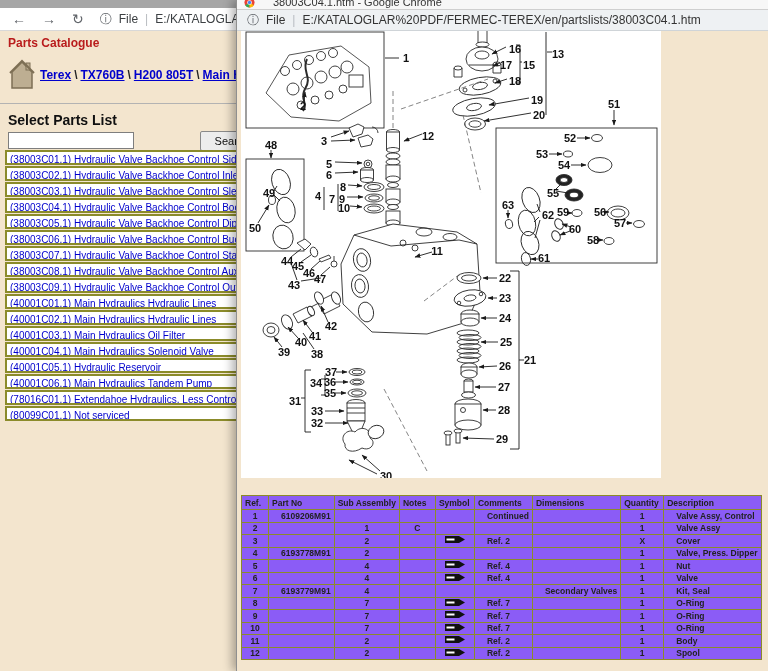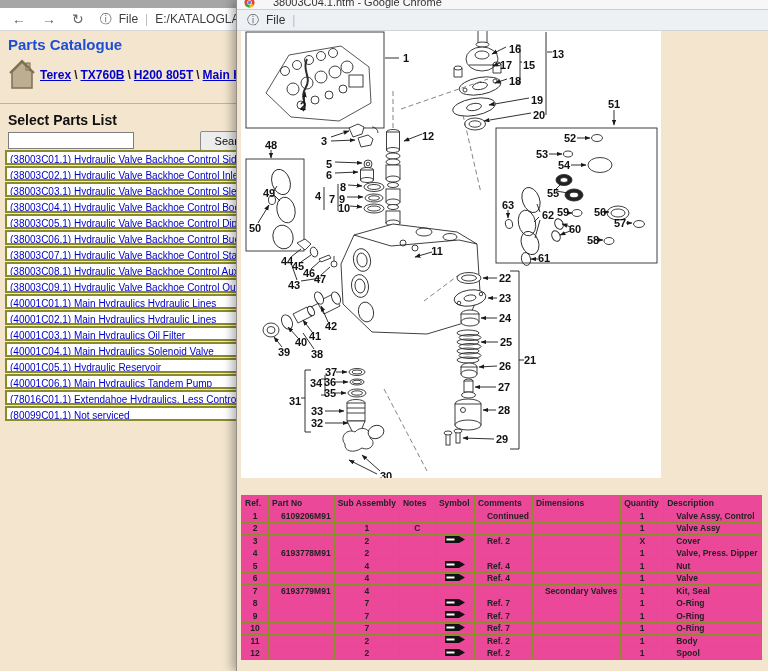--- a/index.html
+++ b/index.html
@@ -11,21 +11,21 @@
   #bgwin{position:absolute;left:0;top:0;width:768px;height:671px;}
   .bg-topstrip{position:absolute;left:0;top:0;width:100%;height:8px;background:#a6a6a6;}
   .bg-toolbar{position:absolute;left:0;top:8px;width:100%;height:23px;background:#ffffff;
       border-bottom:1px solid #d8d8d8;display:flex;align-items:center;gap:16px;
       padding-left:12px;box-sizing:border-box;}
   .tb-ico{font-size:14px;color:#5f6368;line-height:1;}
   .addr{display:flex;align-items:center;gap:7px;color:#3c4043;font-size:12px;}
   .addr .sep{color:#b9bcc0;}
   .addr .ico{color:#5f6368;font-size:12px;}
   .bg-page{position:absolute;left:0;top:31px;width:100%;height:640px;}
-  .pc-title{position:absolute;left:8px;top:5px;font-size:15px;font-weight:bold;color:#1d4ed8;}
+  .pc-title{position:absolute;left:8px;top:5px;font-size:12px;font-weight:bold;color:#b91c1c;}
   .home{position:absolute;left:9px;top:27px;}
   .crumbs{position:absolute;left:40px;top:37px;font-size:12px;font-weight:bold;white-space:nowrap;}
   .crumbs a{color:#0000cc;}
   .bc-sep{color:#222;margin:0 3px;}
   .hr{position:absolute;left:0;top:72px;width:100%;border-top:1px solid #b3b3b3;height:0;}
   .spl{position:absolute;left:8px;top:81px;font-size:14px;font-weight:bold;color:#101010;}
   .search-box{position:absolute;left:8px;top:101px;width:120px;height:15px;border:1px solid #7e7e7e;
       background:#fff;font-size:11px;padding:0 2px;font-family:inherit;}
   .search-btn{position:absolute;left:200px;top:100px;height:20px;width:64px;background:#ededed;
       border:1px solid #8a8a8a;border-radius:2px;font-size:11px;font-family:inherit;color:#111;}
@@ -43,21 +43,21 @@
   .fg-title .ttxt{font-size:11px;color:#333;margin-top:-5px;line-height:14px;white-space:nowrap;}
   .fg-title svg{margin-top:-3px;flex:none;}
   .fg-addr{position:absolute;left:0;top:10px;width:100%;height:21px;background:#eef1f3;
       border-bottom:1px solid #cfd4d8;display:flex;align-items:center;gap:7px;padding-left:10px;
       box-sizing:border-box;font-size:12px;color:#333;}
   .fg-addr .ico{color:#5f6368;}
   .fg-addr .sep{color:#b8bcc0;}
   .fg-content{position:absolute;left:0;top:31px;width:100%;height:640px;}
   .dimg{position:absolute;left:4px;top:0;width:420px;height:447px;background:#ffffff;}
   .illu{position:absolute;left:4px;top:475px;font-size:12px;font-weight:bold;color:#be185d;}
-  .ptable{position:absolute;left:4px;top:464px;border-collapse:collapse;background:#ec4899;}
+  .ptable{position:absolute;left:4px;top:464px;border-collapse:collapse;background:#8b5cf6;}
   .ptable th,.ptable td{border:1px solid #8b8b2a;font-size:8.5px;font-weight:bold;color:#222;
       padding:0 3px;height:11.5px;white-space:nowrap;overflow:hidden;}
   .ptable th{height:13px;text-align:left;}
   td.ac{text-align:center;}
   td.al{text-align:left;padding-left:12px;}
 
   
   .dg-label{font-family:"Liberation Sans",sans-serif;font-size:11px;font-weight:bold;fill:#111;}
 </style>
 </head>
@@ -120,20 +120,21 @@
       <path d="M12 12 L21.5 18 A11 11 0 0 1 12 23 Z" fill="#fbbc05"></path>
       <circle cx="12" cy="12" r="5" fill="#fff"></circle>
       <circle cx="12" cy="12" r="3.6" fill="#4285f4"></circle>
     </svg>
     <span class="ttxt">38003C04.1.htm - Google Chrome</span>
   </div>
   <div class="fg-addr">
     <span class="ico">ⓘ</span>
     <span>File</span>
     <span class="sep">|</span>
+    <span>E:/KATALOGLAR%20PDF/FERMEC-TEREX/en/partslists/38003C04.1.htm</span>
   </div>
 
   <div class="fg-content">
     <div class="dimg">
       <svg id="dg" width="420" height="447" viewBox="0 0 420 447">
         <defs>
           <marker id="arrh" markerWidth="7" markerHeight="6" refX="6" refY="2.5" orient="auto">
             <path d="M0 0 L6.5 2.5 L0 5 Z" fill="#1a1a1a"></path>
           </marker>
         </defs>

